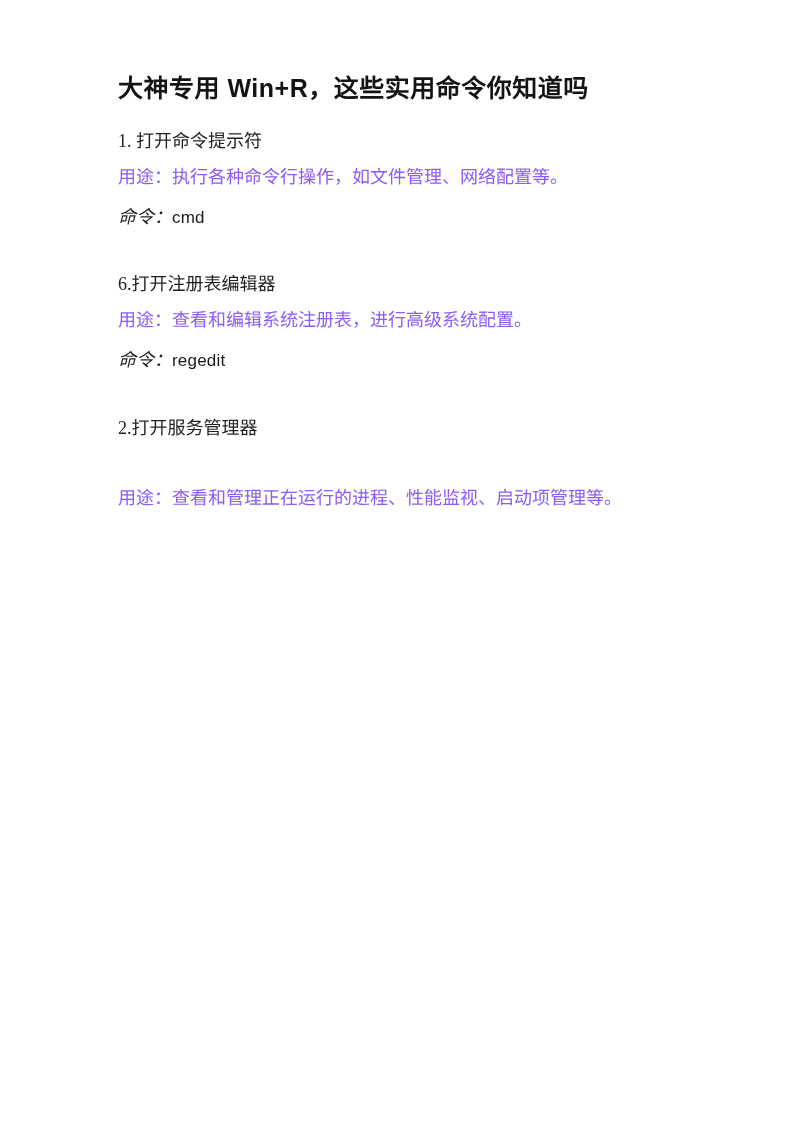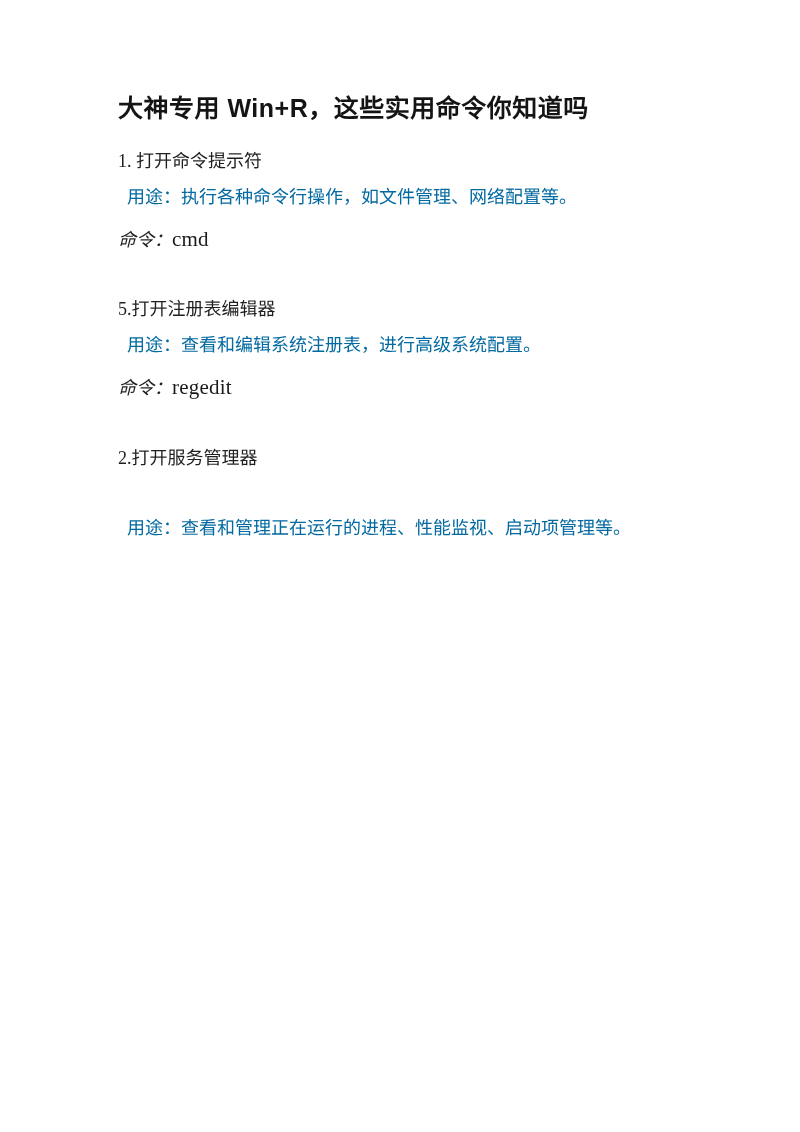--- a/index.html
+++ b/index.html
@@ -13,21 +13,21 @@
     height: 1132px;
     font-family: "Liberation Serif", "DejaVu Serif", serif;
     color: #1a1a1a;
     position: relative;
     overflow: hidden;
   }
   .page {
     width: 800px;
     height: 1132px;
     box-sizing: border-box;
-    padding: 92px 118px 60px 118px;
+    padding: 72px 118px 60px 118px;
     background: #fff;
   }
   .doc-title {
     font-family: "Liberation Sans", "DejaVu Sans", sans-serif;
     font-size: 25px;
     font-weight: 700;
     line-height: 1.35;
     letter-spacing: 0.5px;
     margin: 0 0 22px 0;
     color: #141414;
@@ -42,57 +42,57 @@
     font-family: Liberation Serif, serif;
     font-size: 18px;
     line-height: 1.55;
     margin: 0 0 6px 0;
     color: #1f1f1f;
   }
   .sec-usage {
     font-family: "Liberation Serif", "DejaVu Serif", serif;
     font-size: 18px;
     line-height: 1.72;
-    margin: 0 0 10px 9px;
-    color: #0369a1;
+    margin: 0 0 10px 0;
+    color: #8b5cf6;
   }
   .sec-command {
     font-family: "Liberation Serif", "DejaVu Serif", serif;
     font-size: 18px;
     line-height: 1.6;
     margin: 0;
     color: #1f1f1f;
   }
   .cmd-label {
     font-family: "Liberation Serif", "DejaVu Serif", serif;
     font-style: italic;
   }
   .cmd-value {
-    font-family: Liberation Serif, serif;
-    font-size: 21px;
+    font-family: Liberation Sans, sans-serif;
+    font-size: 17px;
     letter-spacing: 0.2px;
     color: #1a1a1a;
   }
 </style>
 </head>
 <body>
 
 <div class="page">
 
   <h1 class="doc-title">大神专用 Win+R，这些实用命令你知道吗</h1>
 
   <div class="section">
     <p class="sec-heading">1. 打开命令提示符</p>
     <p class="sec-usage"><span>用途：</span><span>执行各种命令行操作，如文件管理、网络配置等。</span></p>
     <p class="sec-command"><span class="cmd-label">命令：</span><span class="cmd-value">cmd</span></p>
   </div>
 
 
   <div class="section">
-    <p class="sec-heading">5.打开注册表编辑器</p>
+    <p class="sec-heading">6.打开注册表编辑器</p>
     <p class="sec-usage"><span>用途：</span><span>查看和编辑系统注册表，进行高级系统配置。</span></p>
     <p class="sec-command"><span class="cmd-label">命令：</span><span class="cmd-value">regedit</span></p>
   </div>
 
   <div class="section">
     <p class="sec-heading">2.打开服务管理器</p>
   </div>
 
   <div class="section">
     <p class="sec-usage"><span>用途：</span><span>查看和管理正在运行的进程、性能监视、启动项管理等。</span></p>

